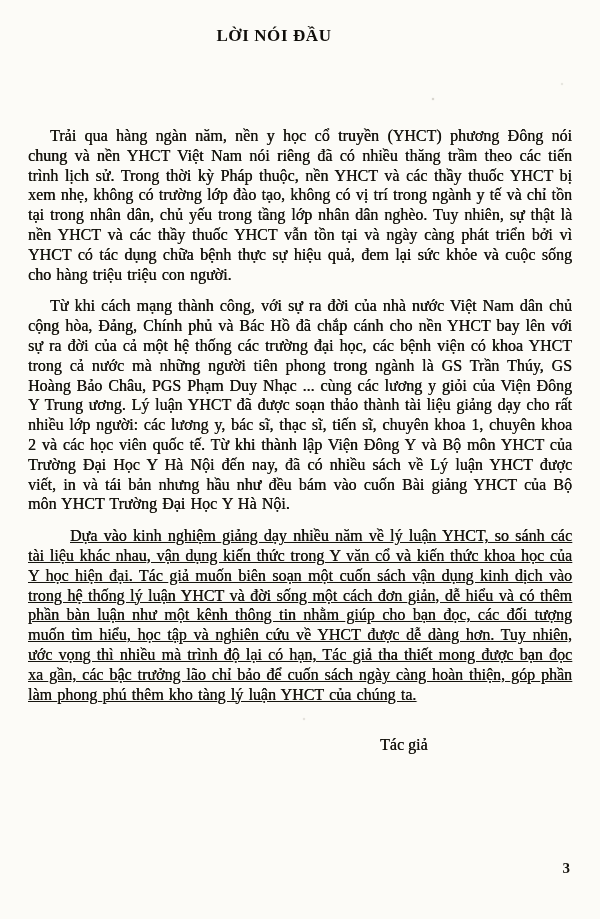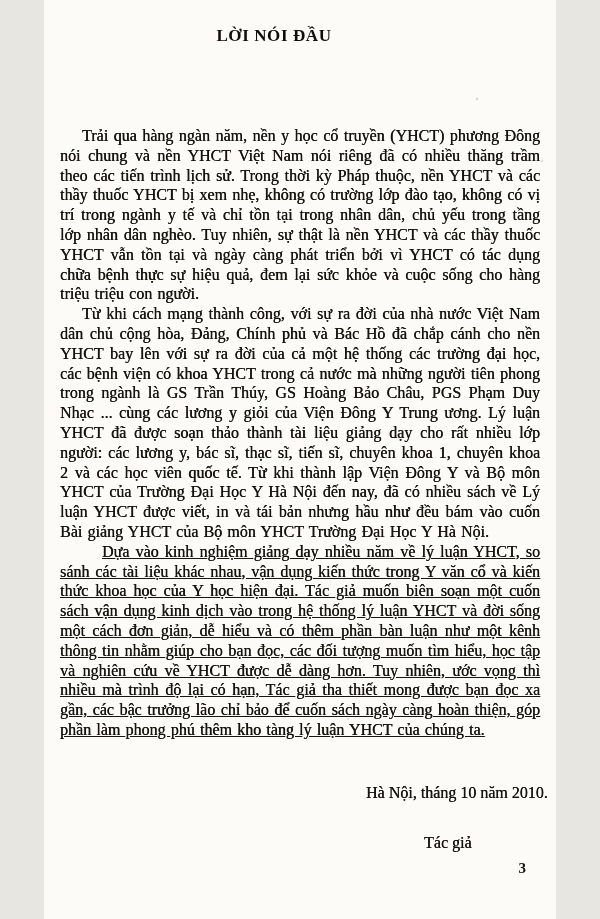--- a/index.html
+++ b/index.html
@@ -2,21 +2,21 @@
 <html><head>
 <meta charset="utf-8">
 <style>
   html, body {
     margin: 0;
     padding: 0;
     background: #e8e6e1;
   }
   .page {
     position: relative;
-    width: 512px;
+    width: 600px;
     height: 919px;
     margin: 0 auto;
     background: #fcfbf7;
     color: #17150f;
     font-family: "Liberation Serif", "DejaVu Serif", serif;
     overflow: hidden;
     box-sizing: border-box;
   }
   .title {
     margin: 0;
@@ -33,21 +33,21 @@
     margin-top: 80px;
     padding: 0 16px;
     text-align: justify;
     font-size: 16px;
     line-height: 19.8px;
     font-weight: 500;
     word-spacing: 1.2px;
     text-shadow: 0.3px 0 0 currentColor;
   }
   .body-text p {
-    margin: 0;
+    margin: 12px;
   }
   .indent-sm { text-indent: 22px; }
   .indent-lg { text-indent: 42px; text-decoration: underline; }
   .dateline {
     margin-top: 44px;
     margin-left: 322px;
     font-size: 16px;
     font-weight: 500;
     text-shadow: 0.3px 0 0 currentColor;
     white-space: nowrap;
@@ -90,21 +90,20 @@
 <div class="page">
 
   <h1 class="title">LỜI NÓI ĐẦU</h1>
 
   <div class="body-text">
     <p class="indent-sm">Trải qua hàng ngàn năm, nền y học cổ truyền (YHCT) phương Đông nói chung và nền YHCT Việt Nam nói riêng đã có nhiều thăng trầm theo các tiến trình lịch sử. Trong thời kỳ Pháp thuộc, nền YHCT và các thầy thuốc YHCT bị xem nhẹ, không có trường lớp đào tạo, không có vị trí trong ngành y tế và chỉ tồn tại trong nhân dân, chủ yếu trong tầng lớp nhân dân nghèo. Tuy nhiên, sự thật là nền YHCT và các thầy thuốc YHCT vẫn tồn tại và ngày càng phát triển bởi vì YHCT có tác dụng chữa bệnh thực sự hiệu quả, đem lại sức khỏe và cuộc sống cho hàng triệu triệu con người.</p>
     <p class="indent-sm">Từ khi cách mạng thành công, với sự ra đời của nhà nước Việt Nam dân chủ cộng hòa, Đảng, Chính phủ và Bác Hồ đã chắp cánh cho nền YHCT bay lên với sự ra đời của cả một hệ thống các trường đại học, các bệnh viện có khoa YHCT trong cả nước mà những người tiên phong trong ngành là GS Trần Thúy, GS Hoàng Bảo Châu, PGS Phạm Duy Nhạc ... cùng các lương y giỏi của Viện Đông Y Trung ương. Lý luận YHCT đã được soạn thảo thành tài liệu giảng dạy cho rất nhiều lớp người: các lương y, bác sĩ, thạc sĩ, tiến sĩ, chuyên khoa 1, chuyên khoa 2 và các học viên quốc tế. Từ khi thành lập Viện Đông Y và Bộ môn YHCT của Trường Đại Học Y Hà Nội đến nay, đã có nhiều sách về Lý luận YHCT được viết, in và tái bản nhưng hầu như đều bám vào cuốn Bài giảng YHCT của Bộ môn YHCT Trường Đại Học Y Hà Nội.</p>
     <p class="indent-lg">Dựa vào kinh nghiệm giảng dạy nhiều năm về lý luận YHCT, so sánh các tài liệu khác nhau, vận dụng kiến thức trong Y văn cổ và kiến thức khoa học của Y học hiện đại. Tác giả muốn biên soạn một cuốn sách vận dụng kinh dịch vào trong hệ thống lý luận YHCT và đời sống một cách đơn giản, dễ hiểu và có thêm phần bàn luận như một kênh thông tin nhằm giúp cho bạn đọc, các đối tượng muốn tìm hiểu, học tập và nghiên cứu về YHCT được dễ dàng hơn. Tuy nhiên, ước vọng thì nhiều mà trình độ lại có hạn, Tác giả tha thiết mong được bạn đọc xa gần, các bậc trưởng lão chỉ bảo để cuốn sách ngày càng hoàn thiện, góp phần làm phong phú thêm kho tàng lý luận YHCT của chúng ta.</p>
   </div>
 
-  <div class="dateline">Hà Nội, tháng 10 năm 2010.</div>
 
   <div class="signature">Tác giả</div>
 
   <div class="page-number">3</div>
 
   <div class="scan-specks"></div>
 
 </div>
 
 </body></html>

